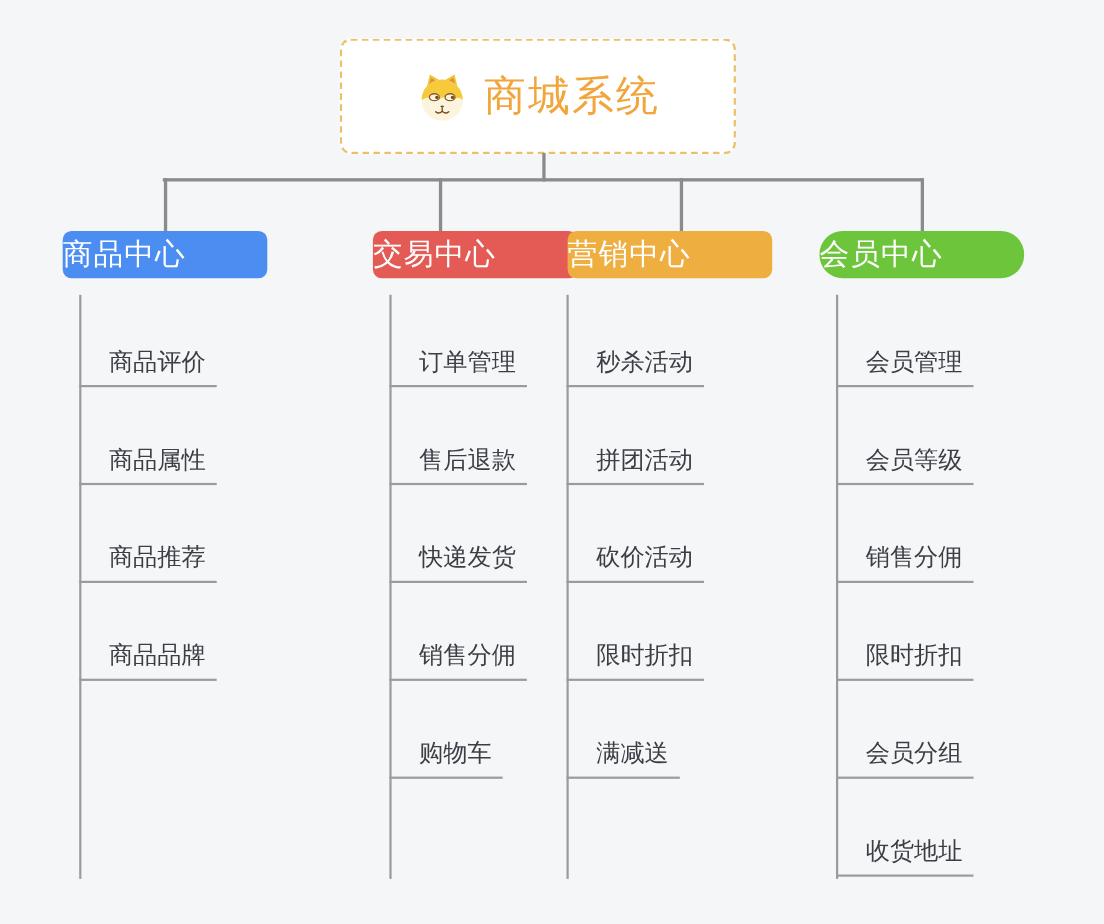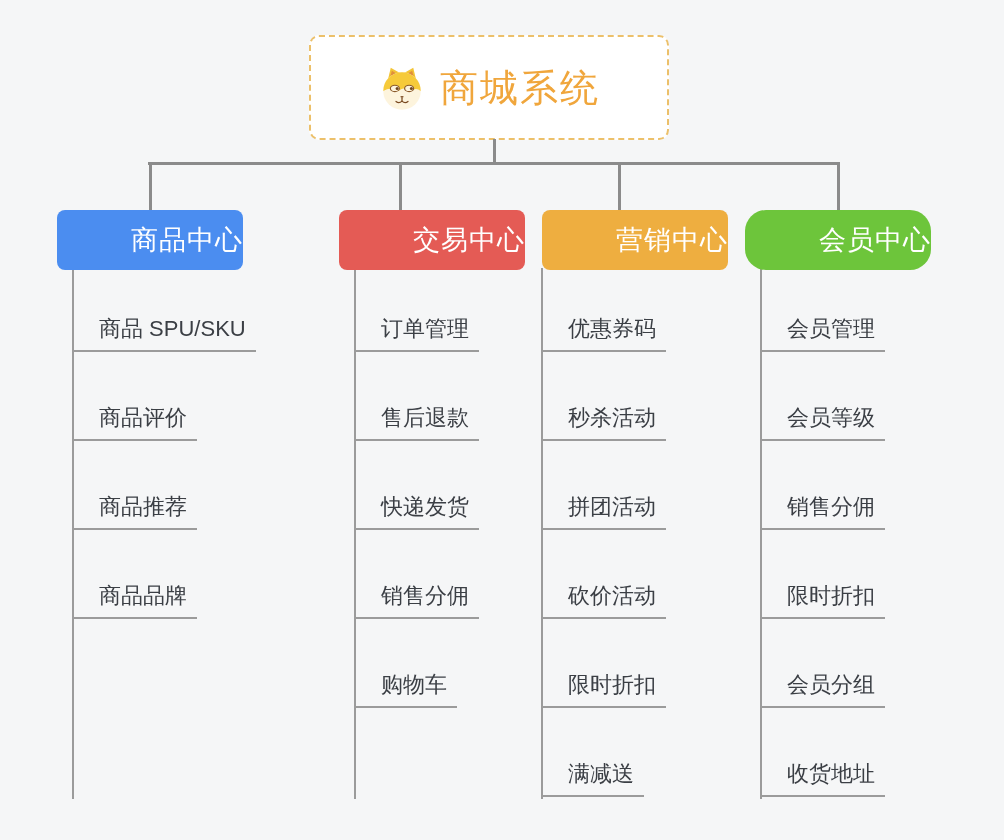--- a/index.html
+++ b/index.html
@@ -32,23 +32,23 @@
   
   .line { position: absolute; background: #8b8b8b; }
   .root-stub { left: 493px; top: 139px; width: 3px; height: 26px; }
   .bus { left: 148px; top: 162px; width: 691px; height: 3px; }
   .stub { position: absolute; width: 3px; height: 48px; top: 162px; background: #8b8b8b; }
 
   
   .branch { position: absolute; top: 210px; width: 230px; }
   .branch-header {
     position: relative;
-    width: 186px; height: 60px;
+    width: 186px; height: 43px;
     border-radius: 8px;
-    display: flex; align-items: center; justify-content: flex-end;
+    display: flex; align-items: center; justify-content: flex-start;
     cursor: pointer;
     z-index: 2;
   }
   .branch-label {
     color: #ffffff; font-size: 27px; letter-spacing: 1px; line-height: 1;
   }
   .trunk {
     position: absolute; left: 15px; top: 58px;
     width: 2px; height: 531px;
     background: #9b9b9b;
@@ -105,24 +105,24 @@
     <div class="stub" style="left: 617.5px;"></div>
     <div class="stub" style="left: 836.5px;"></div>
     <div id="branches">
   <div class="branch" style="left: 57px;">
     <div class="branch-header" style="background: rgb(75, 141, 240);">
       <span class="branch-label">商品中心</span>
     </div>
     <div class="trunk"></div>
     <div class="leaves">
           <div class="leaf-row">
-            <div class="leaf">商品 SPU/SKU</div>
-          </div>
-          <div class="leaf-row">
             <div class="leaf">商品评价</div>
+          </div>
+          <div class="leaf-row">
+            <div class="leaf">商品属性</div>
           </div>
           <div class="leaf-row">
             <div class="leaf">商品推荐</div>
           </div>
           <div class="leaf-row">
             <div class="leaf">商品品牌</div>
           </div>
         </div>
   </div>
 
@@ -143,29 +143,26 @@
           </div>
           <div class="leaf-row">
             <div class="leaf">销售分佣</div>
           </div>
           <div class="leaf-row">
             <div class="leaf">购物车</div>
           </div>
         </div>
   </div>
 
-  <div class="branch" style="left: 526px; padding-left: 16px;">
+  <div class="branch" style="left: 500px; padding-left: 16px;">
     <div class="branch-header" style="background: rgb(238, 174, 64);">
       <span class="branch-label">营销中心</span>
     </div>
     <div class="trunk"></div>
     <div class="leaves">
-          <div class="leaf-row">
-            <div class="leaf">优惠券码</div>
-          </div>
           <div class="leaf-row">
             <div class="leaf">秒杀活动</div>
           </div>
           <div class="leaf-row">
             <div class="leaf">拼团活动</div>
           </div>
           <div class="leaf-row">
             <div class="leaf">砍价活动</div>
           </div>
           <div class="leaf-row">

